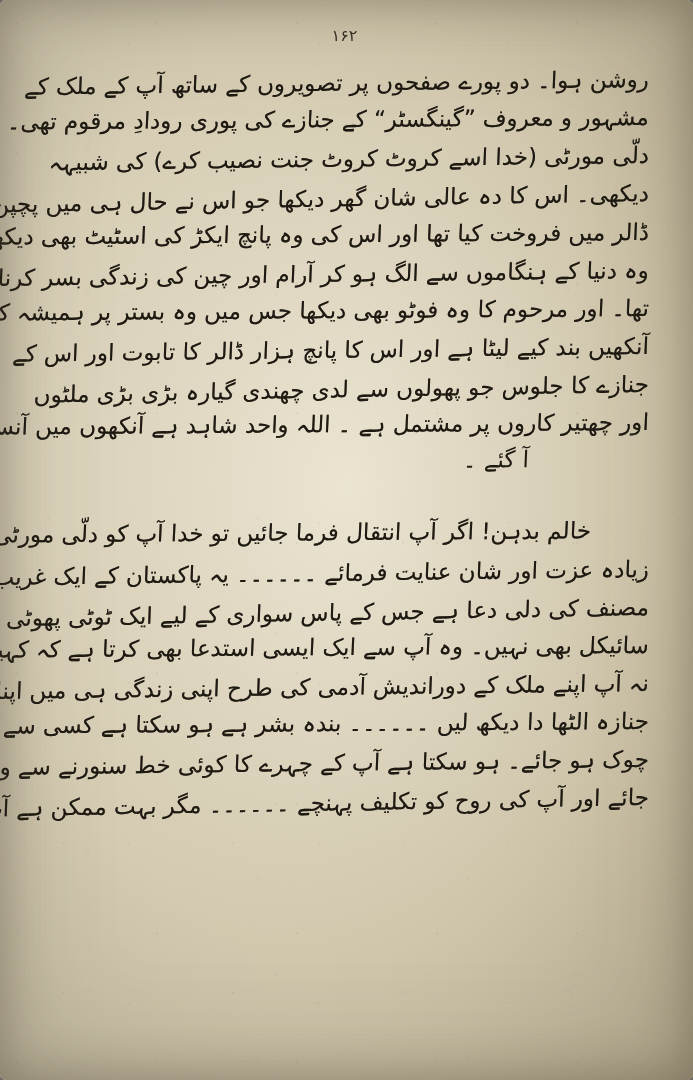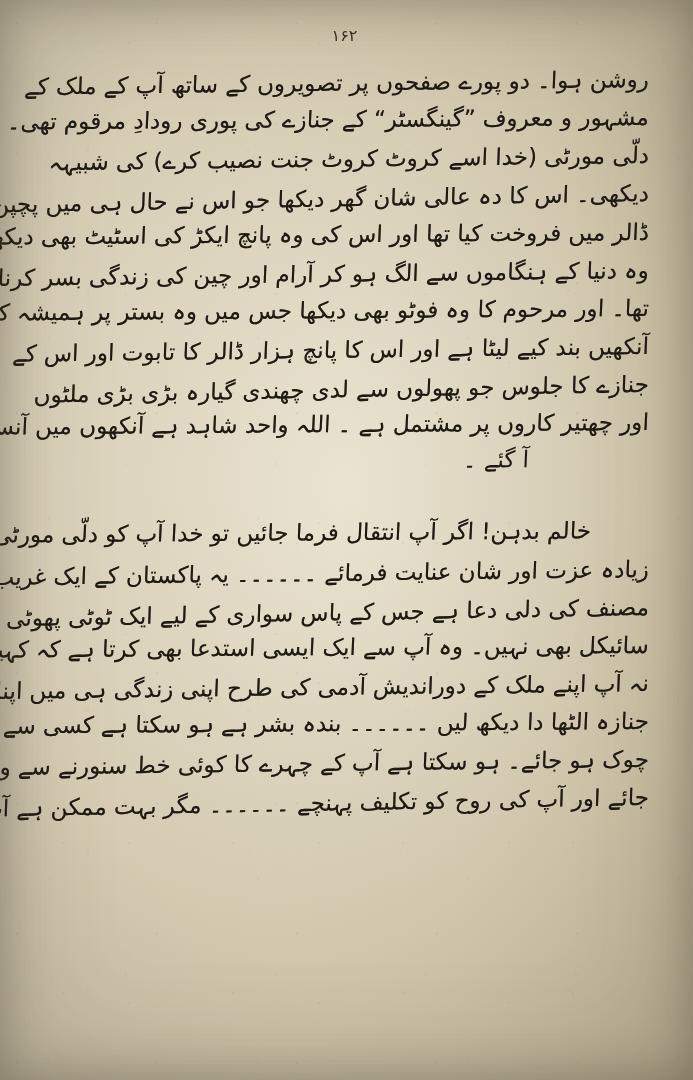--- a/index.html
+++ b/index.html
@@ -6,20 +6,21 @@
     margin: 0;
     padding: 0;
     background: #6b6b63;
   }
   #page {
     position: relative;
     width: 693px;
     height: 1080px;
     overflow: hidden;
     background: #cfc6b0;
+    border-radius: 6px;
   }
   
   #paper-texture {
     position: absolute;
     inset: 0;
     background:
       radial-gradient(ellipse 80% 70% at 50% 45%, rgba(255,252,240,0.55) 0%, rgba(214,205,184,0.12) 62%, rgba(120,112,92,0.30) 100%),
       linear-gradient(95deg, #d9d0b8 0%, #d3c9af 35%, #cdc3a8 70%, #c6bb9f 100%);
   }
   #paper-speckle {

